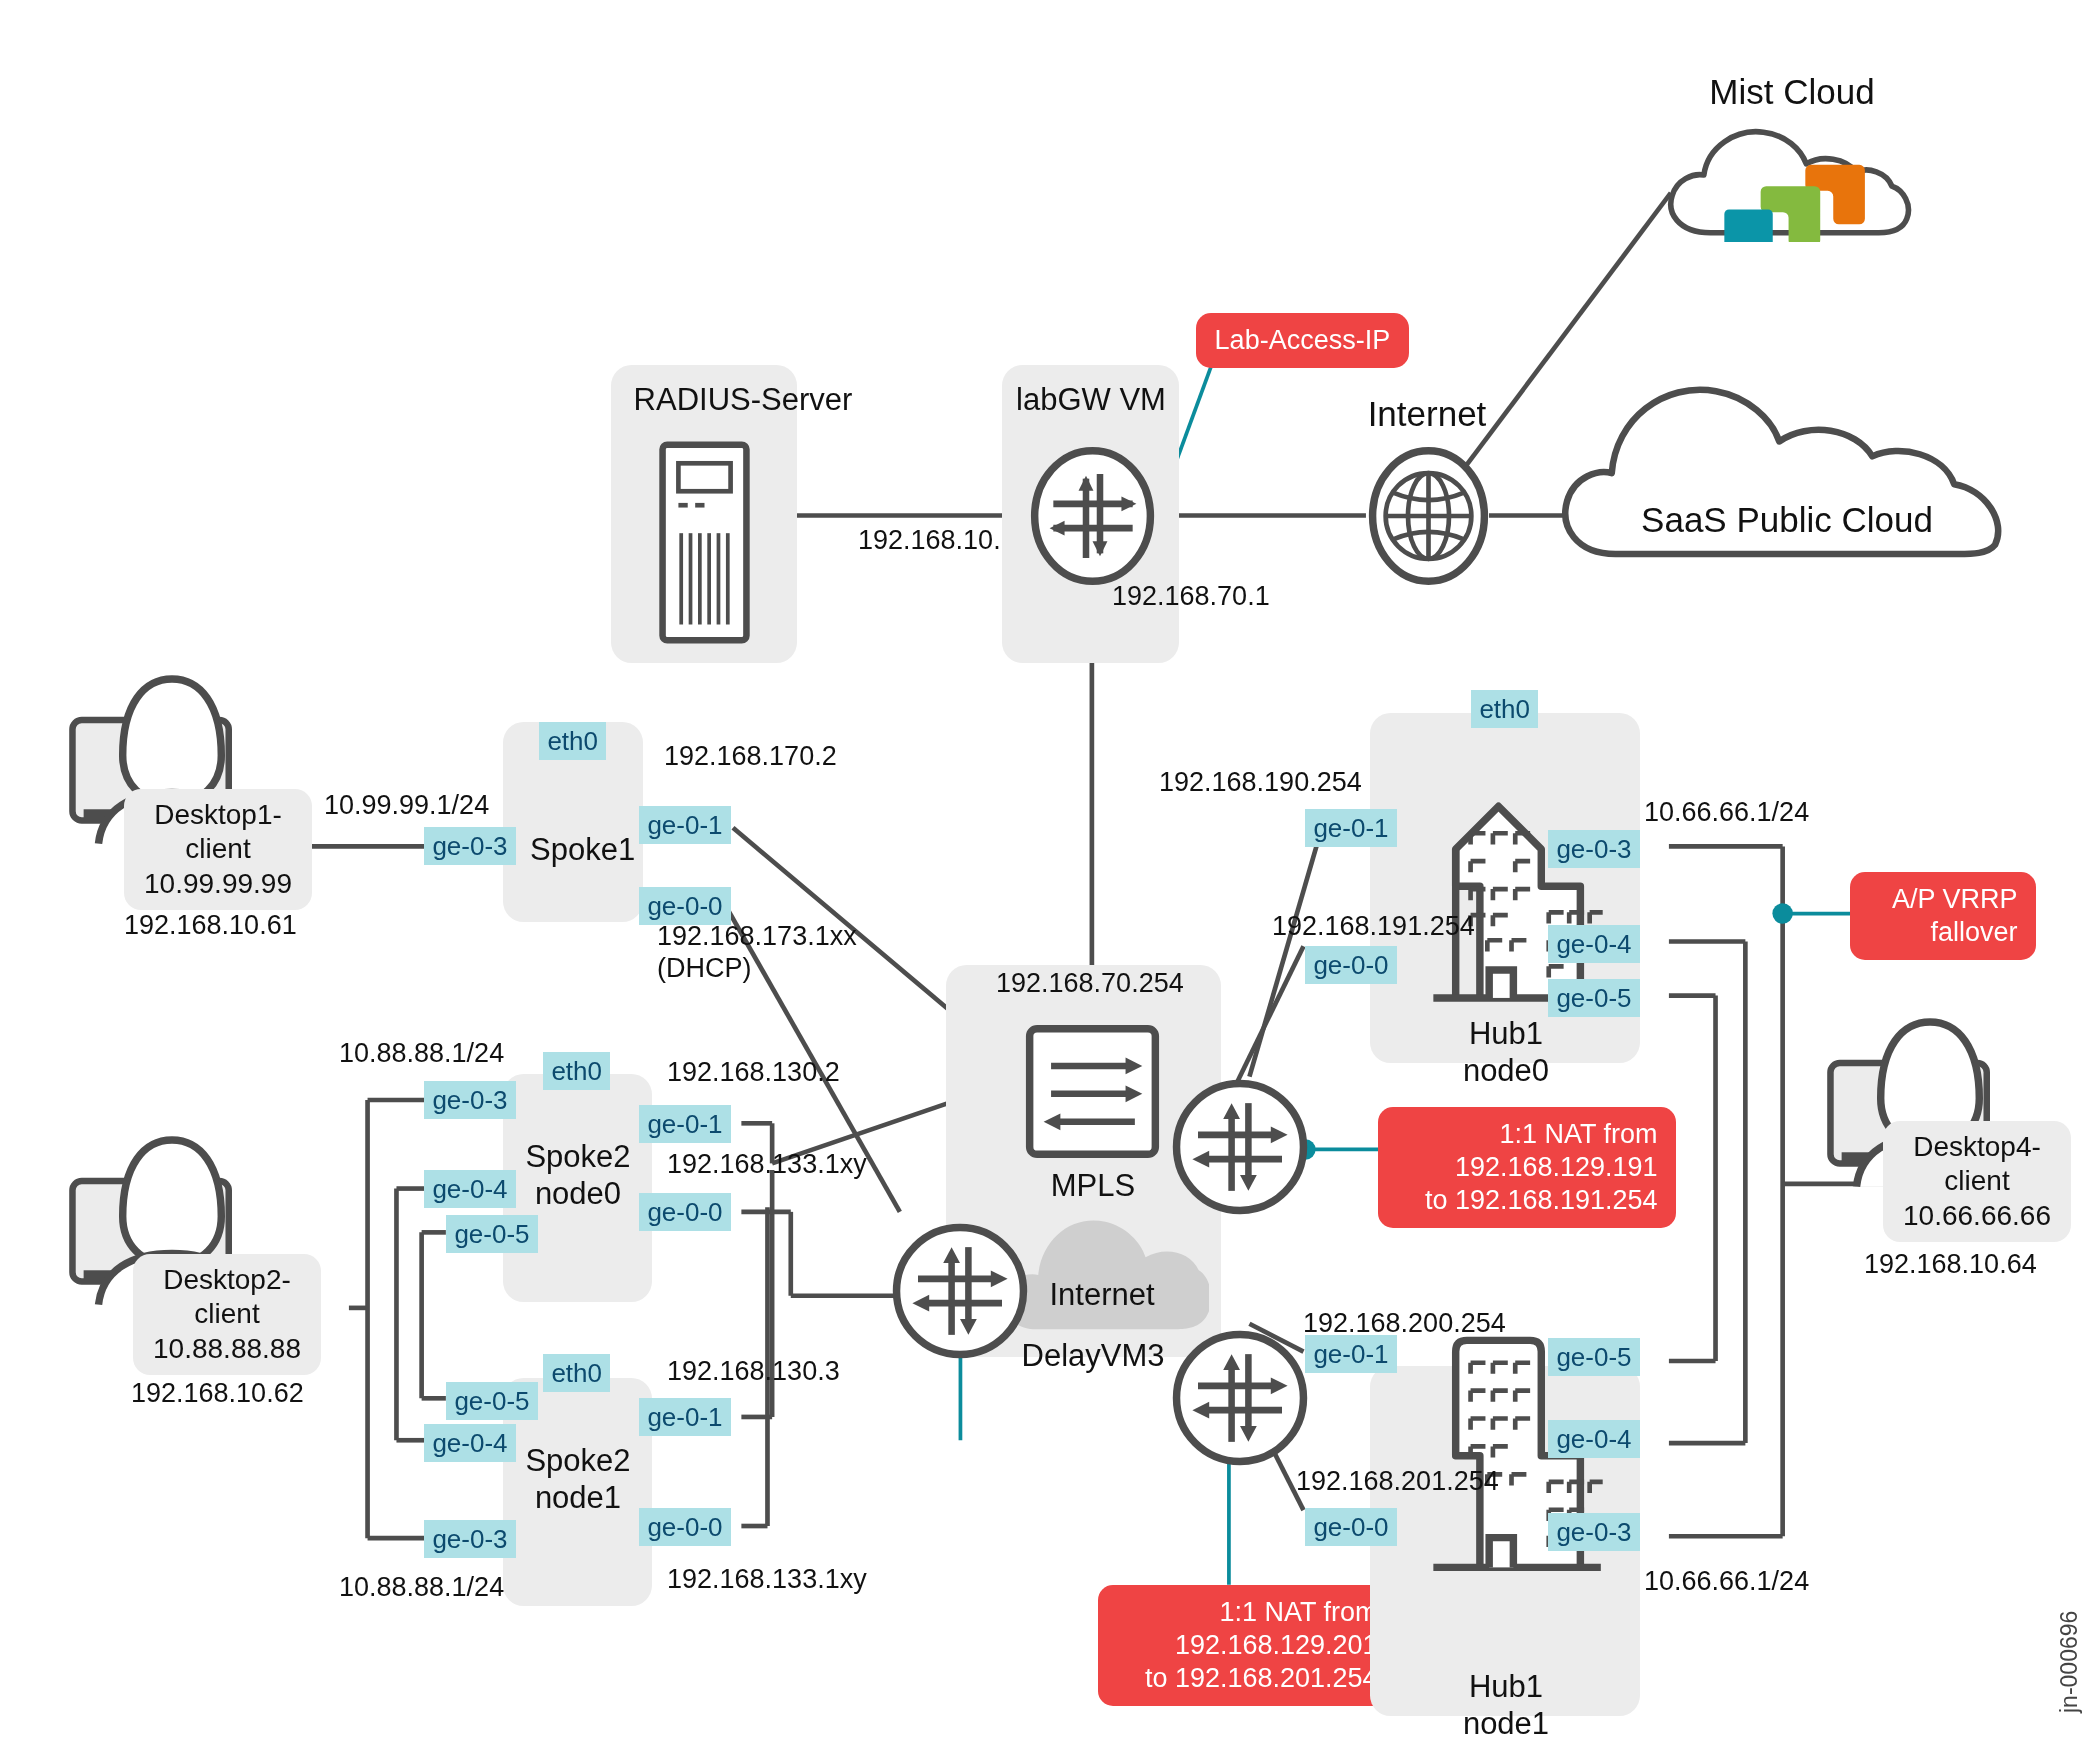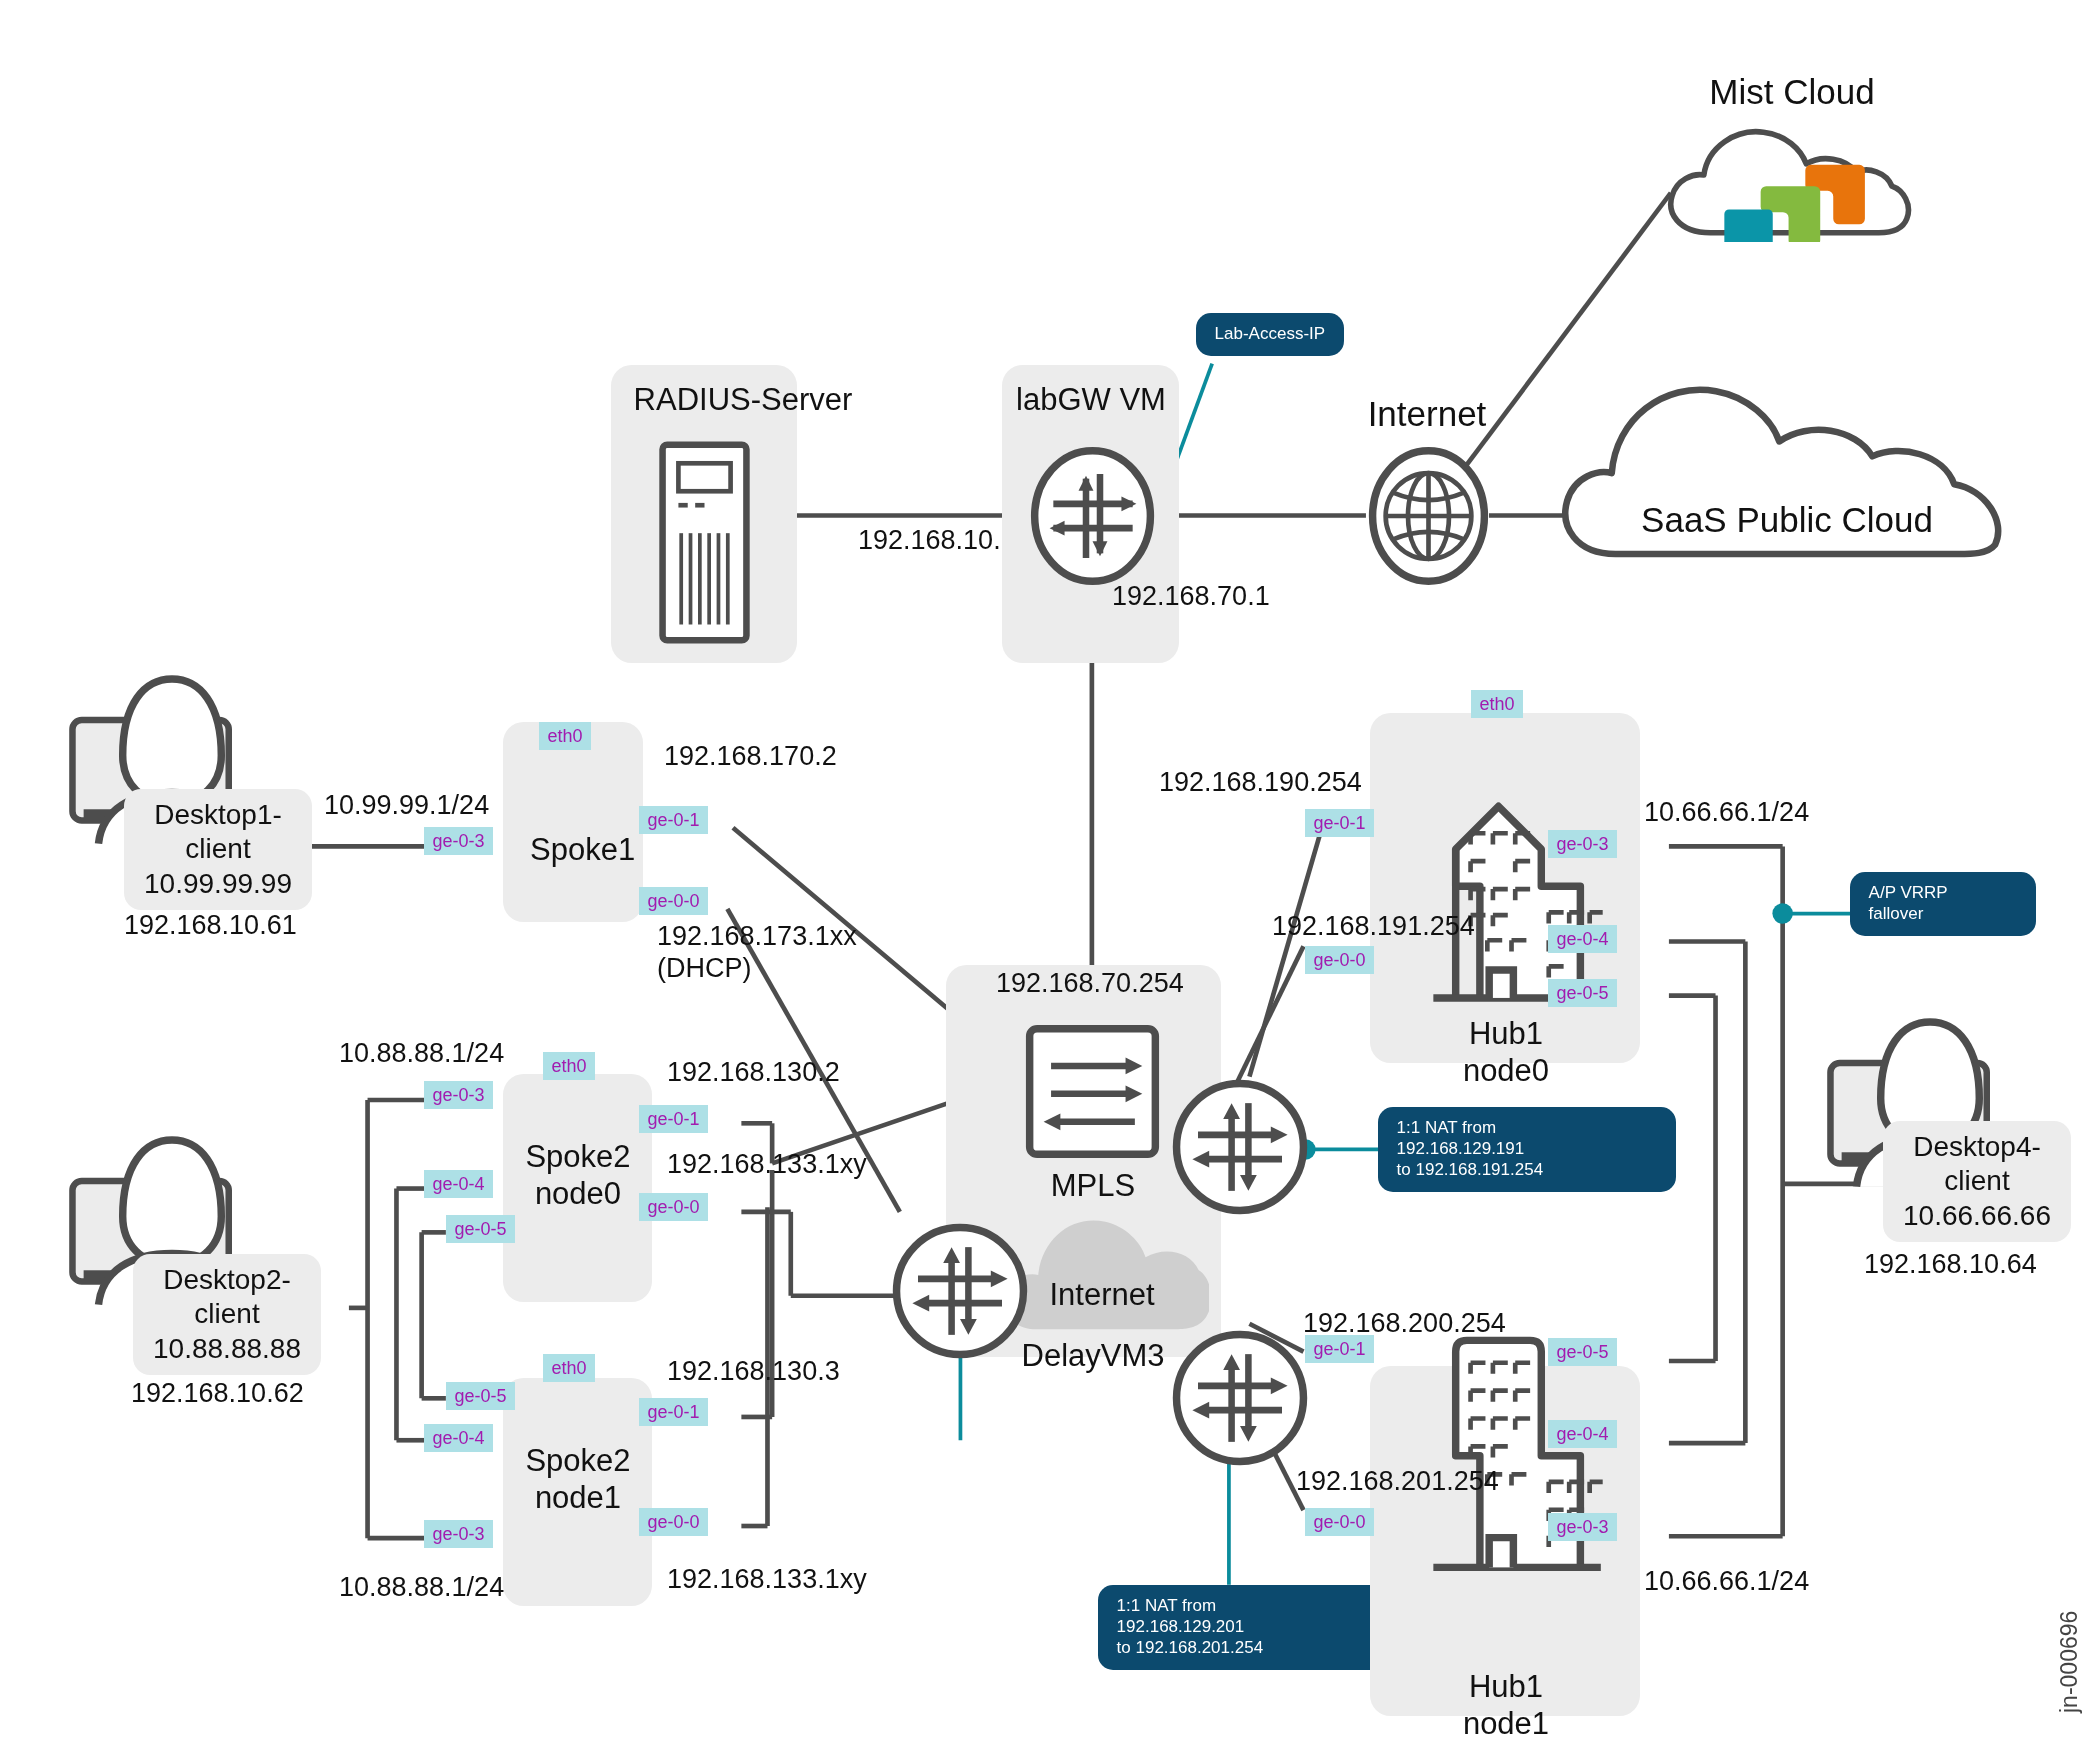--- a/index.html
+++ b/index.html
@@ -10,26 +10,26 @@
   
   .txt{position:absolute;color:#111;font-size:27px;line-height:1.18;white-space:nowrap;}
   .txt.c{transform:translateX(-50%);text-align:center;}
   .big{font-size:35px;}
   .mid{font-size:31px;text-align:center;}
 
   
   .panel{position:absolute;background:#ececec;border-radius:20.5px;}
 
   
-  .chip{position:absolute;background:#ade0e6;color:#a21caf;font-size:18px;
+  .chip{position:absolute;background:#ade0e6;color:#0c4a6e;font-size:26px;
         padding:3.7px 8.4px;white-space:nowrap;}
 
   
-  .callout{position:absolute;background:#0c4a6e;color:#fff;border-radius:15px;
-           padding:11.2px 18.6px;font-size:17px;line-height:1.22;text-align:left;white-space:pre-line;}
+  .callout{position:absolute;background:#ef4444;color:#fff;border-radius:15px;
+           padding:11.2px 18.6px;font-size:27px;line-height:1.22;text-align:right;white-space:pre-line;}
 
   
   .clientbox{position:absolute;background:#ececec;border-radius:17px;
              color:#111;font-size:28px;line-height:1.22;text-align:center;
              padding:9.3px 15px;white-space:pre-line;}
 
   
   .wm{position:absolute;color:#444;font-size:23px;
       transform:rotate(-90deg);transform-origin:left top;white-space:nowrap;}
 

